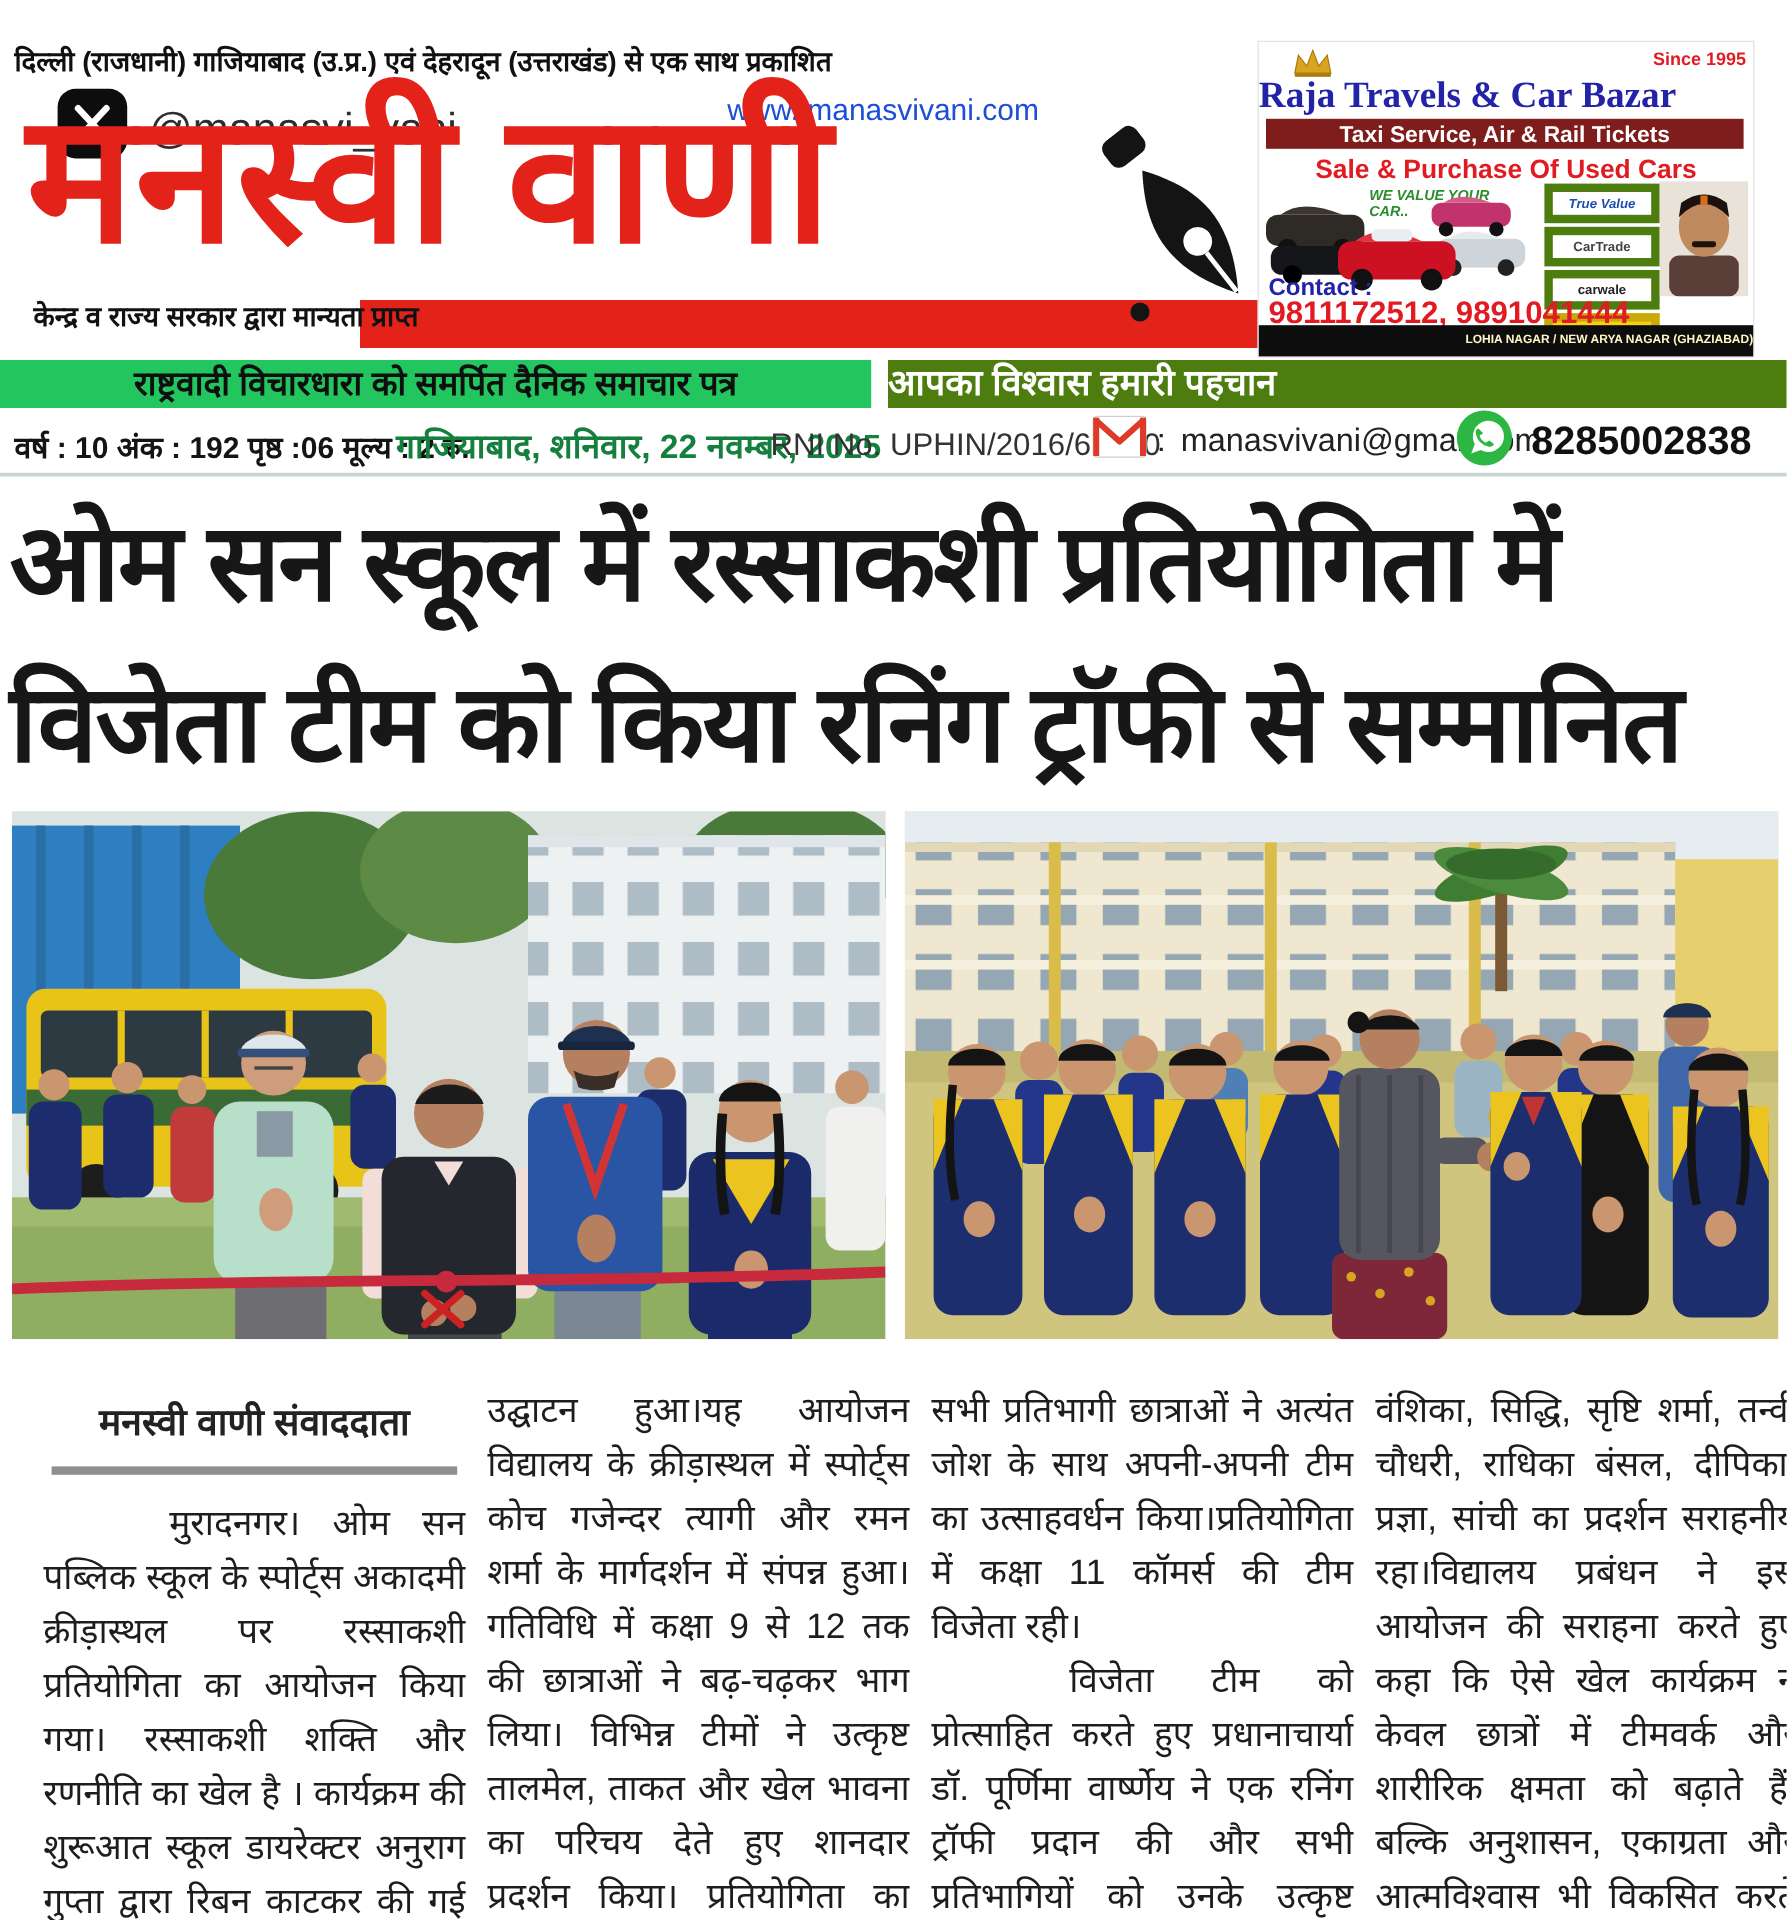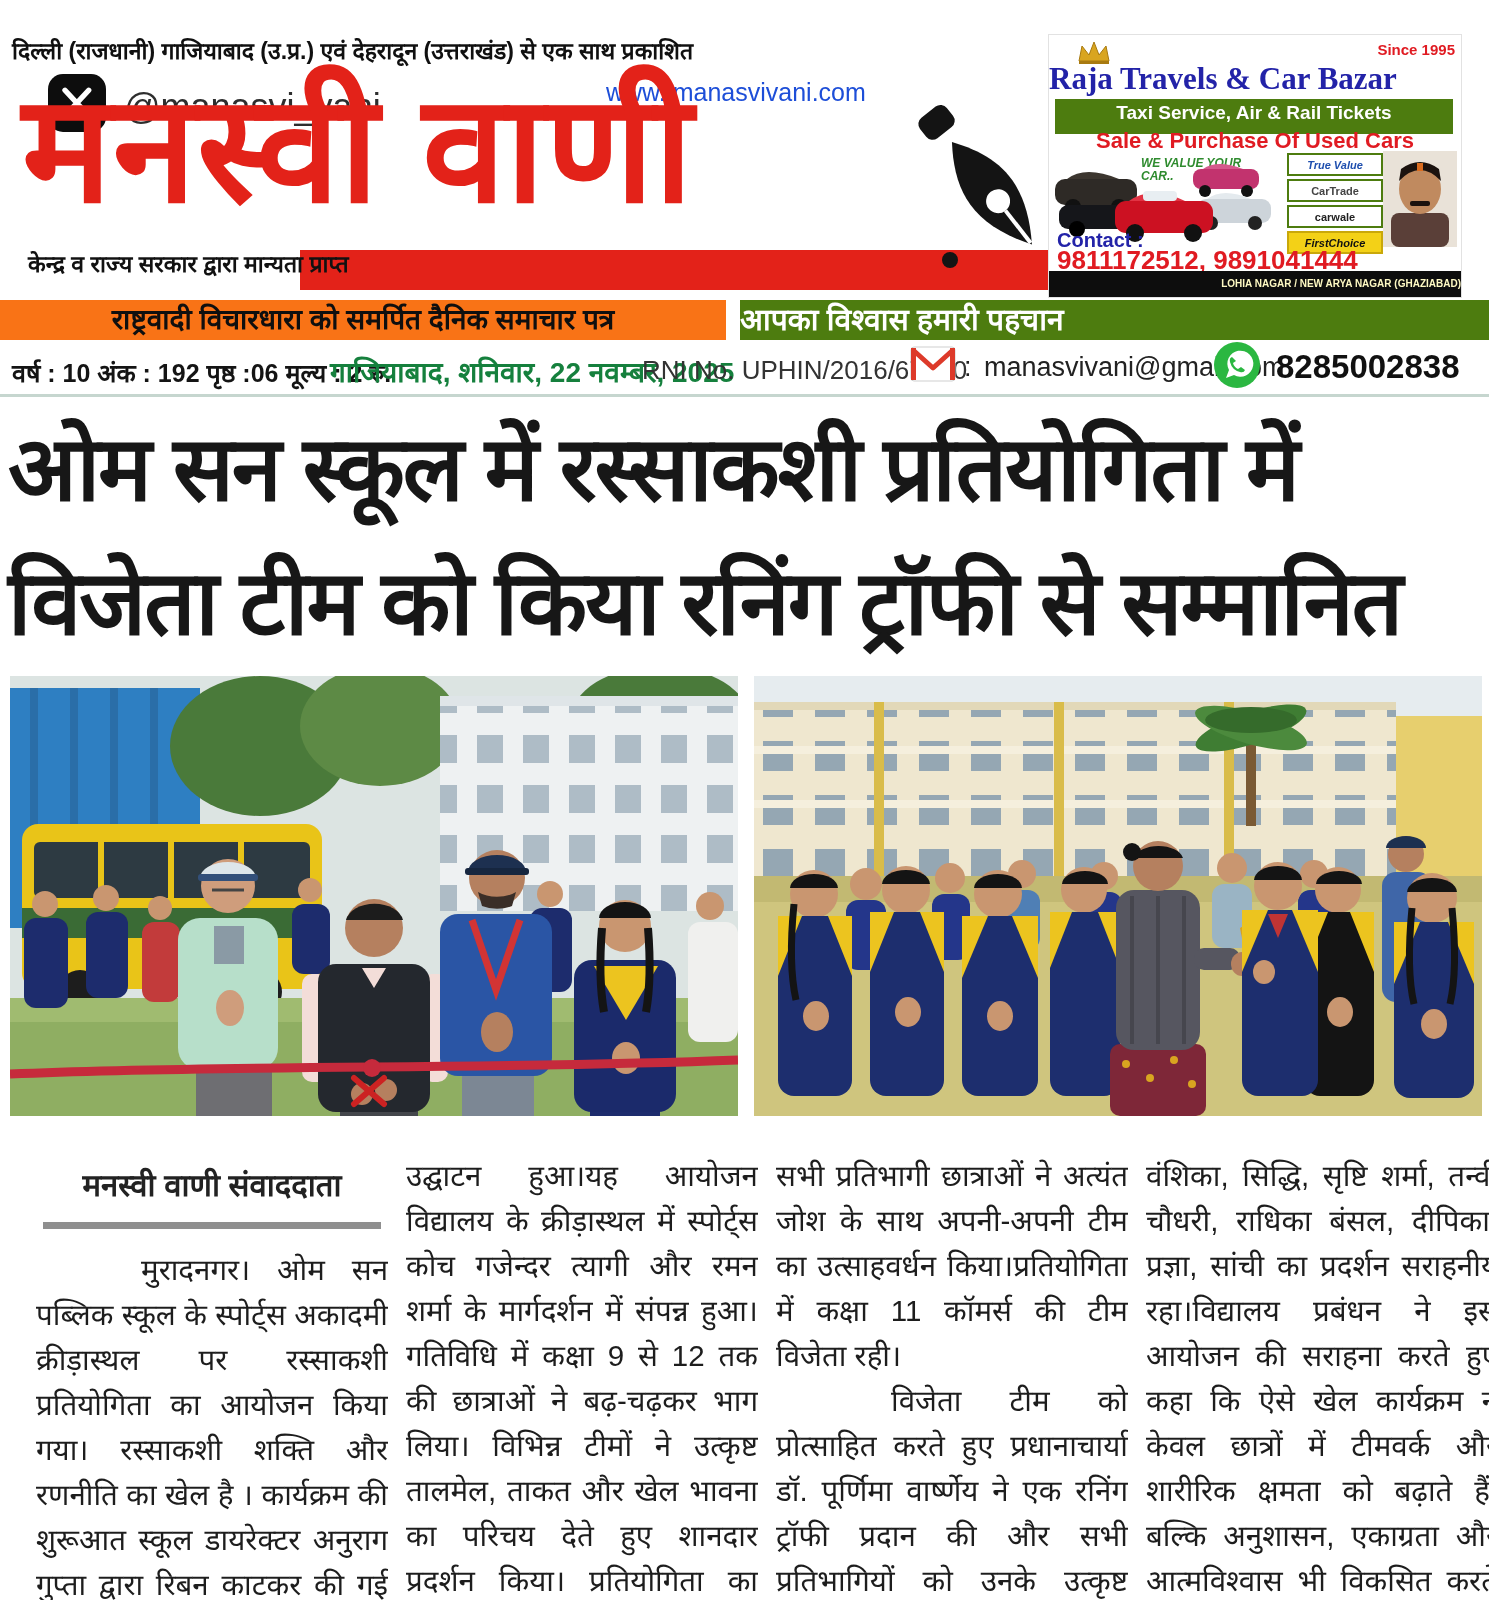--- a/index.html
+++ b/index.html
@@ -19,42 +19,42 @@
   .accreditation{left:28px;top:247px;font-size:23px;font-weight:bold;color:#111;}
   .pen-nib{left:912px;top:100px;width:150px;height:175px;}
 
   
   .ad{left:1048px;top:34px;width:412px;height:262px;background:#fff;border:1px solid #e2e2e2;}
   .ad .since{position:absolute;right:6px;top:6px;font-size:15px;font-weight:bold;color:#e01b22;}
   .ad .crown{position:absolute;left:26px;top:4px;width:38px;height:26px;}
   .ad .title{position:absolute;left:0;top:26px;width:100%;
              font-family:"Liberation Serif","DejaVu Serif",serif;font-weight:bold;
              font-size:31px;color:#2323a8;}
-  .ad .redline{position:absolute;left:6px;top:64px;width:398px;height:35px;background:#4d7c0f;
+  .ad .redline{position:absolute;left:6px;top:64px;width:398px;height:25px;background:#7f1d1d;
                color:#fff;font-weight:bold;font-size:19px;text-align:center;line-height:27px;}
   .ad .saleline{position:absolute;left:0;top:93px;width:100%;text-align:center;
                 font-size:22px;font-weight:bold;color:#e01b22;}
   .ad .wevalue{position:absolute;left:92px;top:122px;width:130px;font-size:12px;font-style:italic;
                font-weight:bold;color:#2e8b2e;line-height:13px;}
   .ad .cars{position:absolute;left:2px;top:126px;width:232px;height:82px;}
   .ad .logos{position:absolute;left:238px;top:118px;width:96px;display:flex;flex-direction:column;gap:3px;}
   .ad .logo-box{height:19px;font-size:11px;font-weight:bold;display:flex;align-items:center;
-                justify-content:center;background:#fff;border:2px solid #4d7c0f;color:#1f4fae;
+                justify-content:center;background:#fff;border:7px solid #4d7c0f;color:#1f4fae;
                 font-style:italic;}
   .ad .logo-cartrade{color:#444;font-style:normal;}
   .ad .logo-carwale{color:#222;font-style:normal;}
   .ad .logo-first{background:#f3d117;color:#111;border-color:#c9a80a;}
   .ad .man{position:absolute;right:4px;top:116px;width:74px;height:96px;}
   .ad .contact-label{position:absolute;left:8px;top:194px;font-size:20px;font-weight:bold;color:#2323a8;}
   .ad .phones{position:absolute;left:8px;top:210px;font-size:26px;font-weight:bold;color:#e01b22;}
   .ad .address{position:absolute;left:0;bottom:0;width:100%;height:26px;background:#0d0d0d;color:#fef9c3;
                font-size:10px;font-weight:bold;text-align:right;line-height:26px;}
 
   
-  .bar-left{left:0;top:300px;width:726px;height:40px;background:#f97316;color:#0f0f0f;
+  .bar-left{left:0;top:300px;width:726px;height:40px;background:#22c55e;color:#0f0f0f;
             font-size:28px;font-weight:bold;text-align:center;line-height:40px;}
   .bar-right{left:740px;top:300px;width:749px;height:40px;background:#4d7c0f;color:#fff;
              font-size:30px;font-weight:bold;line-height:40px;}
 
   
   .issue{left:12px;top:355px;font-size:25px;font-weight:bold;color:#141414;}
   .date{left:330px;top:352px;font-size:28px;font-weight:bold;color:#15803d;}
   .rni{left:642px;top:355px;font-size:26px;color:#333;}
   .gmail-icon{left:910px;top:346px;width:46px;height:36px;}
   .mail-colon{left:964px;top:352px;font-size:27px;color:#222;}

